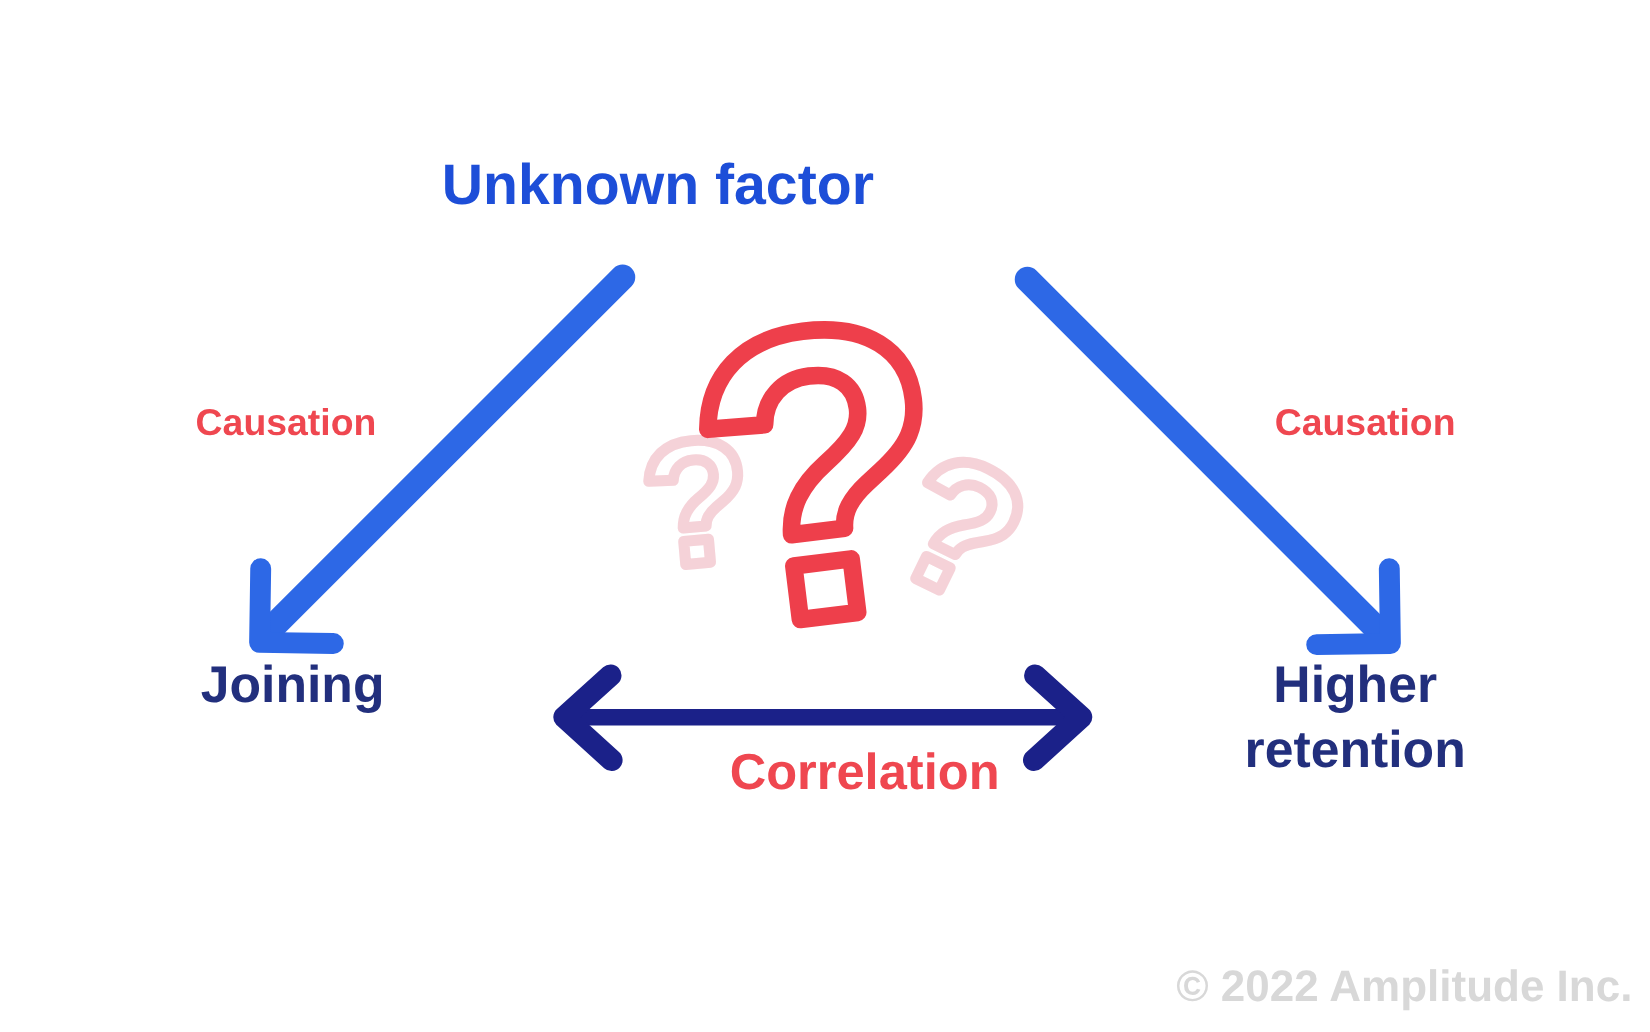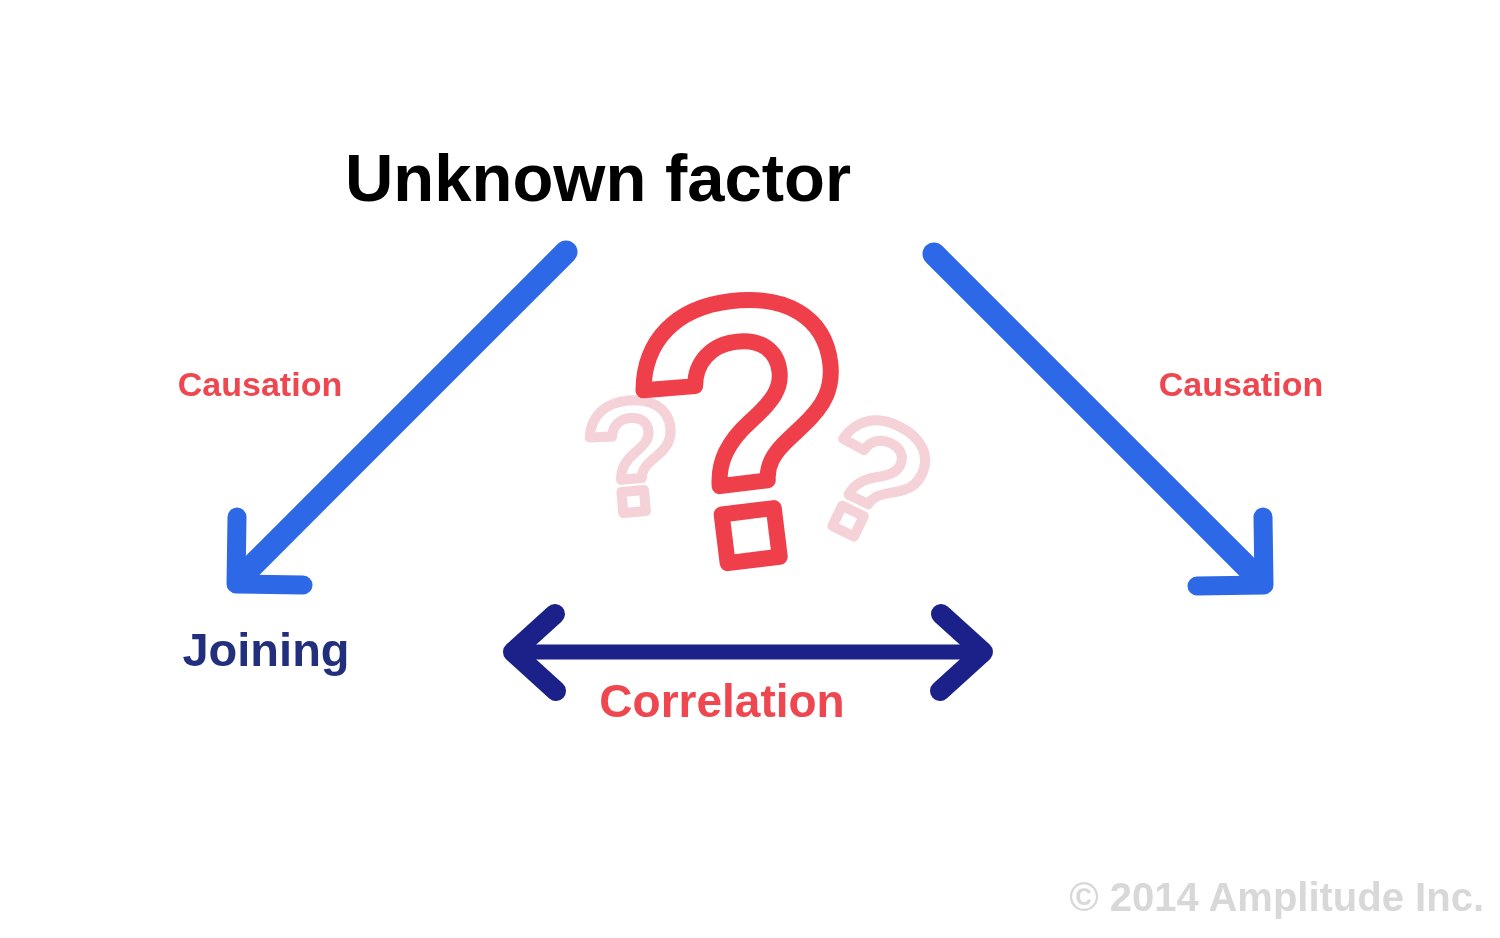--- a/index.html
+++ b/index.html
@@ -26,41 +26,41 @@
     position: absolute;
     font-weight: 700;
     text-align: center;
     white-space: nowrap;
     line-height: 1.18;
   }
   .title {
     left: 0;
     top: 138px;
     width: 1196px;
-    font-size: 67px;
-    color: #000000;
+    font-size: 52px;
+    color: #1d4ed8;
     letter-spacing: 0px;
   }
   .causation {
     width: 300px;
     top: 364px;
     font-size: 34px;
     color: #EF4750;
   }
   .causation-left  { left: 110px; }
   .causation-right { left: 1091px; }
   .correlation-label {
-    left: 572px;
+    left: 636px;
     top: 674px;
     width: 300px;
     font-size: 46px;
     color: #EF4750;
   }
   .node {
-    top: 620px;
+    top: 592px;
     width: 360px;
     font-size: 47px;
     line-height: 59px;
     color: #222F7D;
   }
   .node-left  { left: 86px; }
   .node-right { left: 1052px; }
   .copyright {
     right: 16px;
     top: 874px;
@@ -105,16 +105,20 @@
 
   <div class="lbl title">Unknown factor</div>
 
   <div class="lbl causation causation-left">Causation</div>
   <div class="lbl causation causation-right">Causation</div>
   <div class="lbl correlation-label">Correlation</div>
 
   <div class="lbl node node-left">
     <div>Joining</div>
   </div>
+  <div class="lbl node node-right">
+    <div>Higher</div>
+    <div>retention</div>
+  </div>
 
-  <div class="lbl copyright">© 2014 Amplitude Inc.</div>
+  <div class="lbl copyright">© 2022 Amplitude Inc.</div>
 
 </div>
 
 </body></html>

